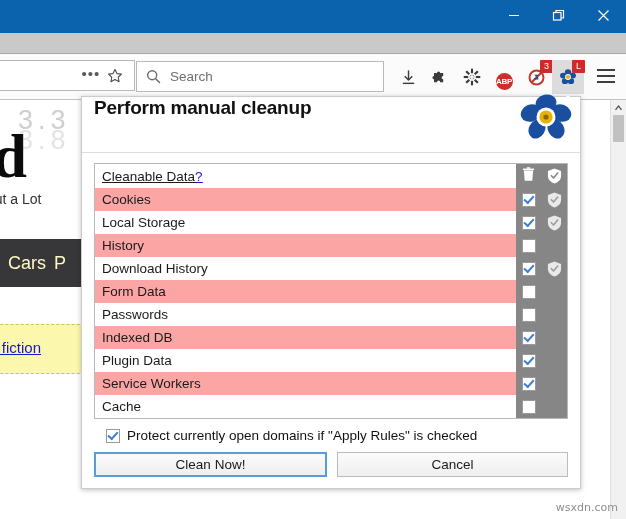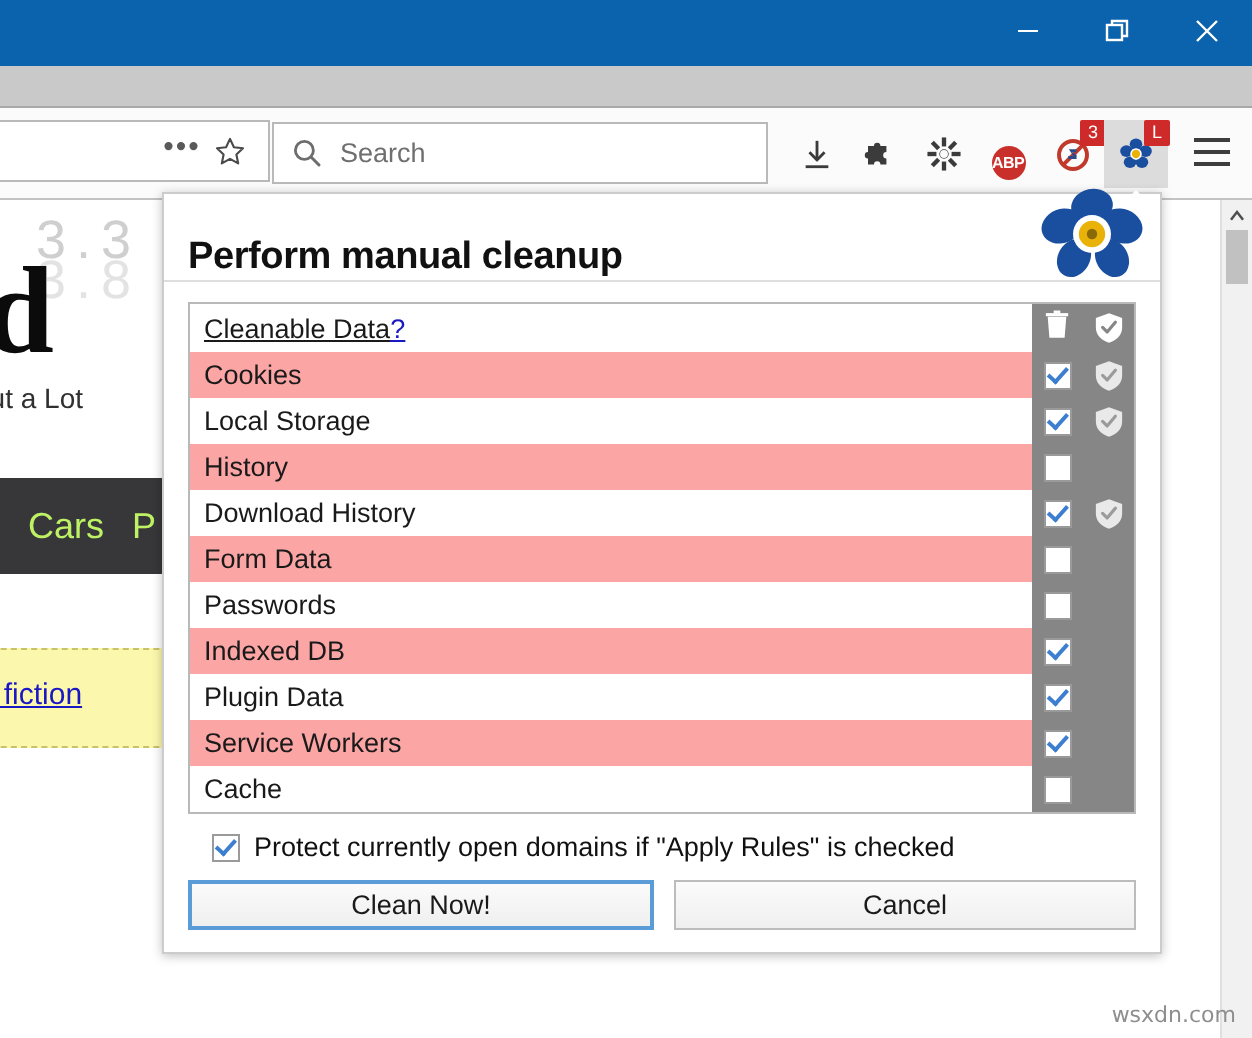--- a/index.html
+++ b/index.html
@@ -204,23 +204,23 @@
   }
   .pg-nav {
     position: absolute;
     left: 0; top: 140px;
     width: 300px; height: 48px;
     background: #37373a;
     display: flex;
     align-items: center;
   }
   .pg-nav span {
-    color: #bef264;
+    color: #fef9c3;
     font-size: 18px;
-    margin-left: 14px;
+    margin-left: 8px;
   }
   .pg-yellow {
     position: absolute;
     left: -20px; top: 225px;
     width: 120px; height: 50px;
     background: #fbf8ad;
     border: 1px dashed #c8c36a;
     box-sizing: border-box;
   }
   .pg-link {
@@ -257,24 +257,24 @@
     left: 81px; top: 96px;
     width: 500px;
     background: #ffffff;
     border: 1px solid #cccccc;
     box-shadow: 0 1px 5px rgba(0,0,0,0.25);
     z-index: 20;
     box-sizing: border-box;
   }
   .dlg-head {
     position: relative;
-    height: 44px;
+    height: 56px;
     border-bottom: 1px solid #dedede;
     display: flex;
-    align-items: flex-end;
+    align-items: flex-start;
     padding: 0 12px;
     box-sizing: border-box;
   }
   .dlg-title {
     font-size: 19px;
     font-weight: bold;
     color: #111;
     letter-spacing: -0.2px;
   }
   .dlg-flower {

